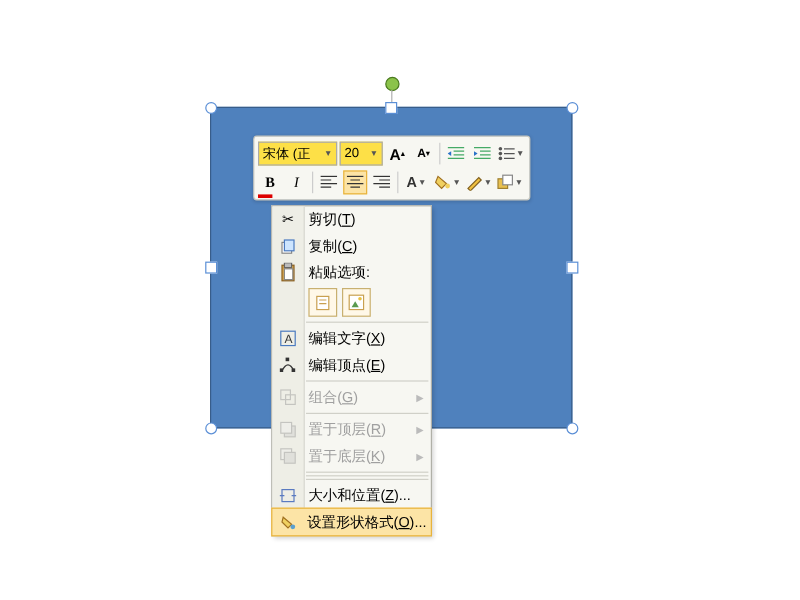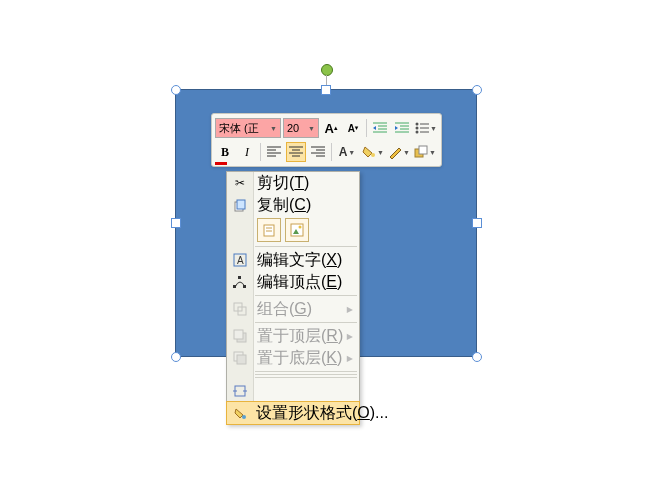--- a/index.html
+++ b/index.html
@@ -5,37 +5,37 @@
 body{margin:0;width:667px;height:500px;background:#fff;font-family:"Microsoft YaHei","SimSun",Arial,sans-serif;font-size:12px;position:relative;overflow:hidden}
 .canvas{position:absolute;inset:0}
 .shape{position:absolute;left:175px;top:89px;width:300px;height:266px;background:#4f81bd;border:1px solid #385d8a}
 .handle{position:absolute;width:8px;height:8px;background:#fff;border:1px solid #5b8fd6;border-radius:50%}
 .handle.sq{border-radius:0}
 .rot{position:absolute;width:10px;height:10px;background:#8bc34a;border:1px solid #4a7a1e;border-radius:50%}
 .rot-line{position:absolute;width:1px;height:14px;background:#b0b0b0}
 .mini-toolbar{position:absolute;left:211px;top:113px;background:#f7f7f2;border:1px solid #c8c8c0;border-radius:3px;box-shadow:0 1px 3px rgba(0,0,0,.15);padding:3px}
 .tb-row{display:flex;align-items:center;gap:2px;height:22px}
 .tb-row+.tb-row{margin-top:2px}
-.font-sel,.size-sel{display:flex;align-items:center;background:#fca5a5;border:1px solid #aaa;height:18px;font-size:11px}
+.font-sel,.size-sel{display:flex;align-items:center;background:#fde047;border:1px solid #aaa;height:18px;font-size:11px}
 .font-sel{width:58px;padding:0 3px}
 .size-sel{width:28px;padding:0 3px}
 .dd-arr{margin-left:auto;font-size:7px;color:#555}
 .tb-btn{display:flex;align-items:center;justify-content:center;width:20px;height:20px;cursor:pointer}
 .tb-btn.w{width:24px}
 .tb-btn .sub{font-size:7px;color:#555;margin-left:1px}
 .sep{width:1px;height:18px;background:#ccc;margin:0 1px}
 .context-menu{position:absolute;left:226px;top:171px;width:132px;background:#f7f7f2;border:1px solid #b0b0a8;box-shadow:2px 2px 4px rgba(0,0,0,.2)}
 .gutter{position:absolute;left:0;top:0;bottom:0;width:26px;background:#eeeee6;border-right:1px solid #d8d8d0}
 .menu-items{position:relative}
 .mi{display:flex;align-items:center;height:22px;padding:0 6px 0 30px;position:relative;cursor:default}
 .mi.disabled{color:#a0a0a0}
 .mi.highlighted{background:#fce4a6;border:1px solid #e8b33d;margin:-1px;padding-right:5px;padding-left:29px}
 .mi.header{font-weight:normal}
 .mi-icon{position:absolute;left:4px;width:18px;height:18px;display:flex;align-items:center;justify-content:center}
-.mi-text{font-size:16px;white-space:nowrap}
+.mi-text{font-size:12px;white-space:nowrap}
 .mi .arrow{margin-left:auto;font-size:8px;color:#555}
 .mi.disabled .arrow{color:#bbb}
 .msep{height:1px;background:#d0d0c8;margin:2px 2px 2px 28px}
 .paste-opts{display:flex;gap:4px;height:28px;align-items:center;padding-left:30px}
 .paste-opt{width:22px;height:22px;border:1px solid #c8b070;background:#fff8e8;display:flex;align-items:center;justify-content:center;font-size:11px}
 u{text-decoration:underline}
 </style>
 </head>
 <body>
 
@@ -174,20 +174,30 @@
         </div>
 <div class="mi">
           <span class="mi-icon">
             <svg width="14" height="14">
               <rect x="2" y="4" width="8" height="9" fill="#fff" stroke="#888"></rect>
               <rect x="4" y="2" width="8" height="9" fill="#cde5ff" stroke="#4a7ac0"></rect>
             </svg>
           </span>
           <span class="mi-text">复制(<u>C</u>)</span>
         </div>
+<div class="mi header">
+          <span class="mi-icon">
+            <svg width="14" height="16">
+              <rect x="2" y="2" width="10" height="13" fill="#d9a84e" stroke="#8a6020"></rect>
+              <rect x="4" y="0" width="6" height="4" fill="#bbb" stroke="#666"></rect>
+              <rect x="4" y="5" width="7" height="9" fill="#fff" stroke="#888"></rect>
+            </svg>
+          </span>
+          <span class="mi-text">粘贴选项:</span>
+        </div>
 <div class="paste-opts">
 <div class="paste-opt">
             <svg width="14" height="14">
               <rect x="2" y="2" width="10" height="11" fill="#fff" stroke="#c9a050"></rect>
               <line x1="4" y1="5" x2="10" y2="5" stroke="#c9a050"></line>
               <line x1="4" y1="8" x2="10" y2="8" stroke="#c9a050"></line>
             </svg>
           </div>
 <div class="paste-opt">
             <svg width="14" height="14">
@@ -254,20 +264,21 @@
 <div class="msep"></div>
 <div class="msep"></div>
 <div class="mi">
           <span class="mi-icon">
             <svg width="14" height="14">
               <rect x="2" y="2" width="10" height="10" fill="none" stroke="#5a7ac0"></rect>
               <line x1="0" y1="7" x2="4" y2="7" stroke="#5a7ac0"></line>
               <line x1="10" y1="7" x2="14" y2="7" stroke="#5a7ac0"></line>
             </svg>
           </span>
+          <span class="mi-text">大小和位置(<u>Z</u>)...</span>
         </div>
 <div class="mi highlighted">
           <span class="mi-icon">
             <svg width="14" height="14">
               <path d="M3 3 L10 9 L7 12 L2 7 Z" fill="#f0d060" stroke="#a07020"></path>
               <circle cx="11" cy="11" r="2" fill="#5aa0d0"></circle>
             </svg>
           </span>
           <span class="mi-text">设置形状格式(<u>O</u>)...</span>
         </div>

